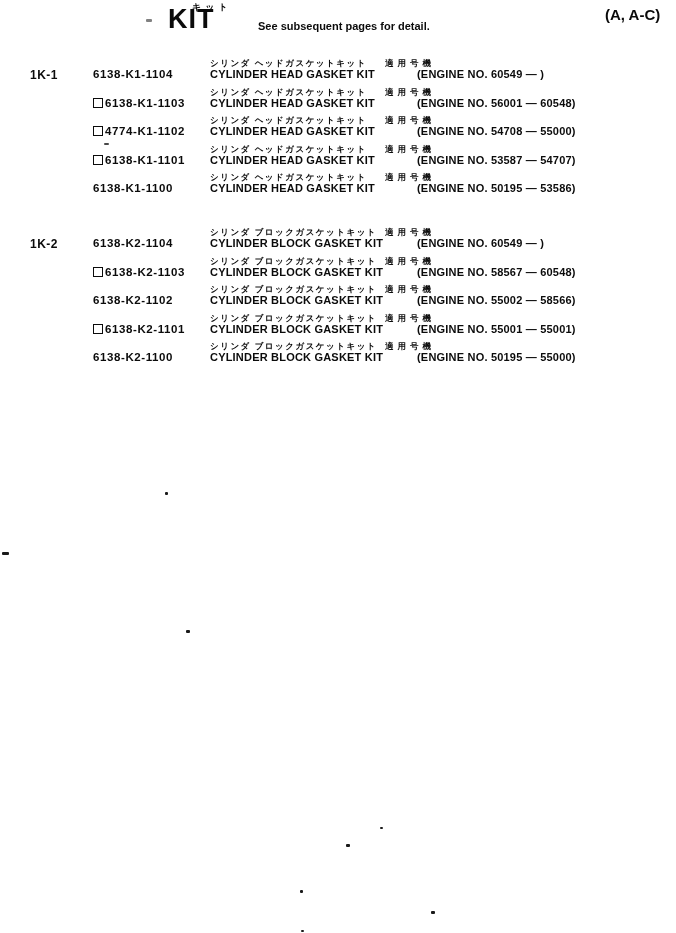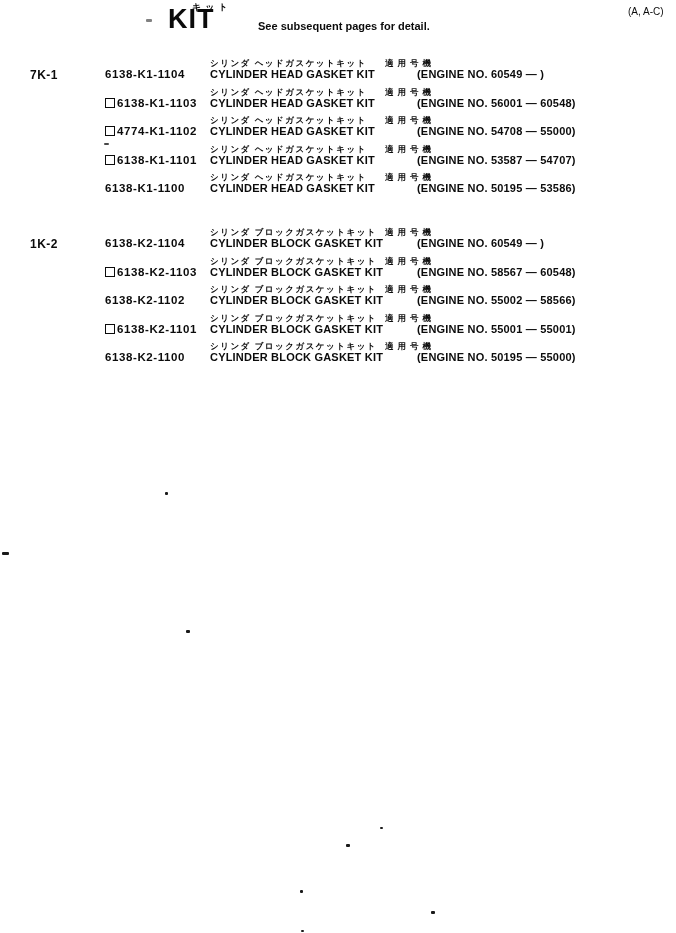--- a/index.html
+++ b/index.html
@@ -22,22 +22,22 @@
   }
   .note-ja{
     position:absolute;left:258px;top:8px;
     font-size:10.5px;font-weight:bold;white-space:nowrap;letter-spacing:0.5px;
   }
   .note-en{
     position:absolute;left:258px;top:20px;
     font-size:11px;font-weight:bold;white-space:nowrap;
   }
   .sheet-ref{
-    position:absolute;left:628px;top:6px;
-    font-size:10px;font-weight:normal;white-space:nowrap;
+    position:absolute;left:605px;top:6px;
+    font-size:15px;font-weight:bold;white-space:nowrap;
   }
   
   .group{position:absolute;left:0;width:676px;}
   .group-1{top:58px;}
   .group-2{top:227px;}
   .group-ref{
     position:absolute;left:30px;top:10px;
     font-size:12px;font-weight:bold;letter-spacing:0.5px;
   }
   .rows{position:absolute;left:0;top:0;width:676px;}
@@ -45,21 +45,21 @@
   .kana{
     position:absolute;left:210px;top:0px;
     font-size:8.5px;font-weight:bold;letter-spacing:1.5px;white-space:nowrap;
   }
   .rlabel{
     position:absolute;left:385px;top:0px;
     font-size:8.5px;font-weight:bold;letter-spacing:4px;white-space:nowrap;
   }
   .part{
     position:absolute;left:93px;top:10px;
-    font-size:11.5px;font-weight:bold;letter-spacing:0.6px;white-space:nowrap;margin-left:12px;
+    font-size:11.5px;font-weight:bold;letter-spacing:0.6px;white-space:nowrap;
   }
   .desc{
     position:absolute;left:210px;top:10px;
     font-size:11px;font-weight:bold;letter-spacing:0.2px;white-space:nowrap;
   }
   .range{
     position:absolute;left:385px;top:10px;
     font-size:11px;font-weight:bold;letter-spacing:0.2px;white-space:nowrap;padding-left:32px;
   }
   .pbox{
@@ -76,21 +76,21 @@
 <body>
 
 <div class="page">
 
   <div class="kana-title">キット</div>
   <div class="doc-title">KIT</div>
   <div class="note-en">See subsequent pages for detail.</div>
   <div class="sheet-ref">(A, A-C)</div>
 
   <div class="group group-1">
-    <div class="group-ref">7K-1</div>
+    <div class="group-ref">1K-1</div>
     <div class="rows">
 
       <div class="row">
         <span class="kana">シリンダ ヘッドガスケットキット</span>
         <span class="rlabel">適用号機</span>
         <span class="part">6138-K1-1104</span>
         <span class="desc">CYLINDER HEAD GASKET KIT</span>
         <span class="range">(ENGINE NO. 60549 — )</span>
       </div>
 

